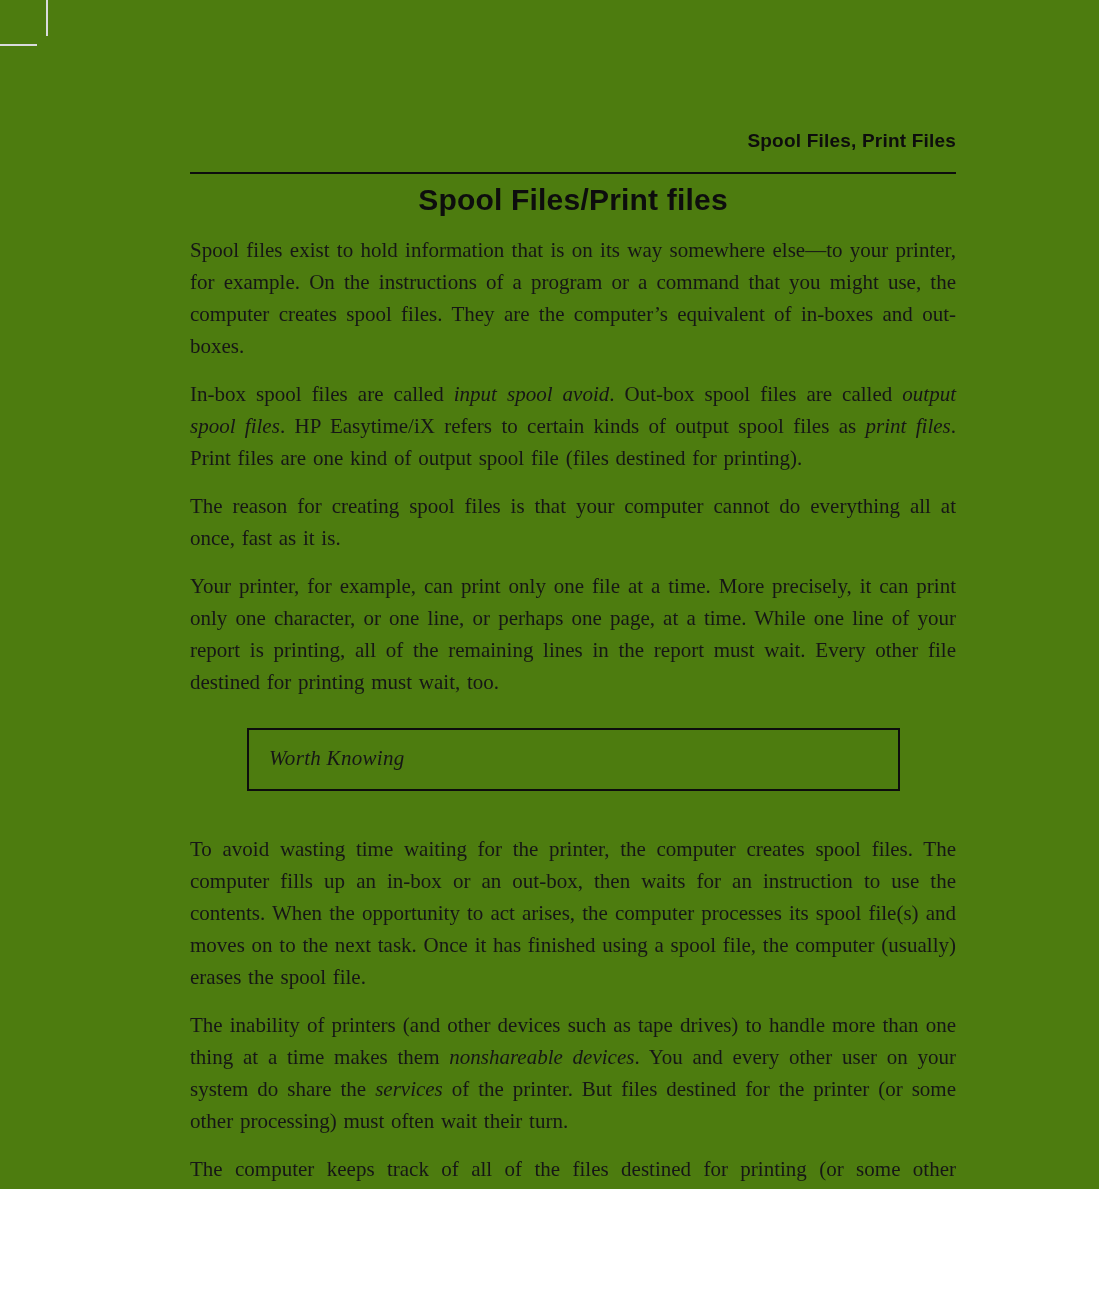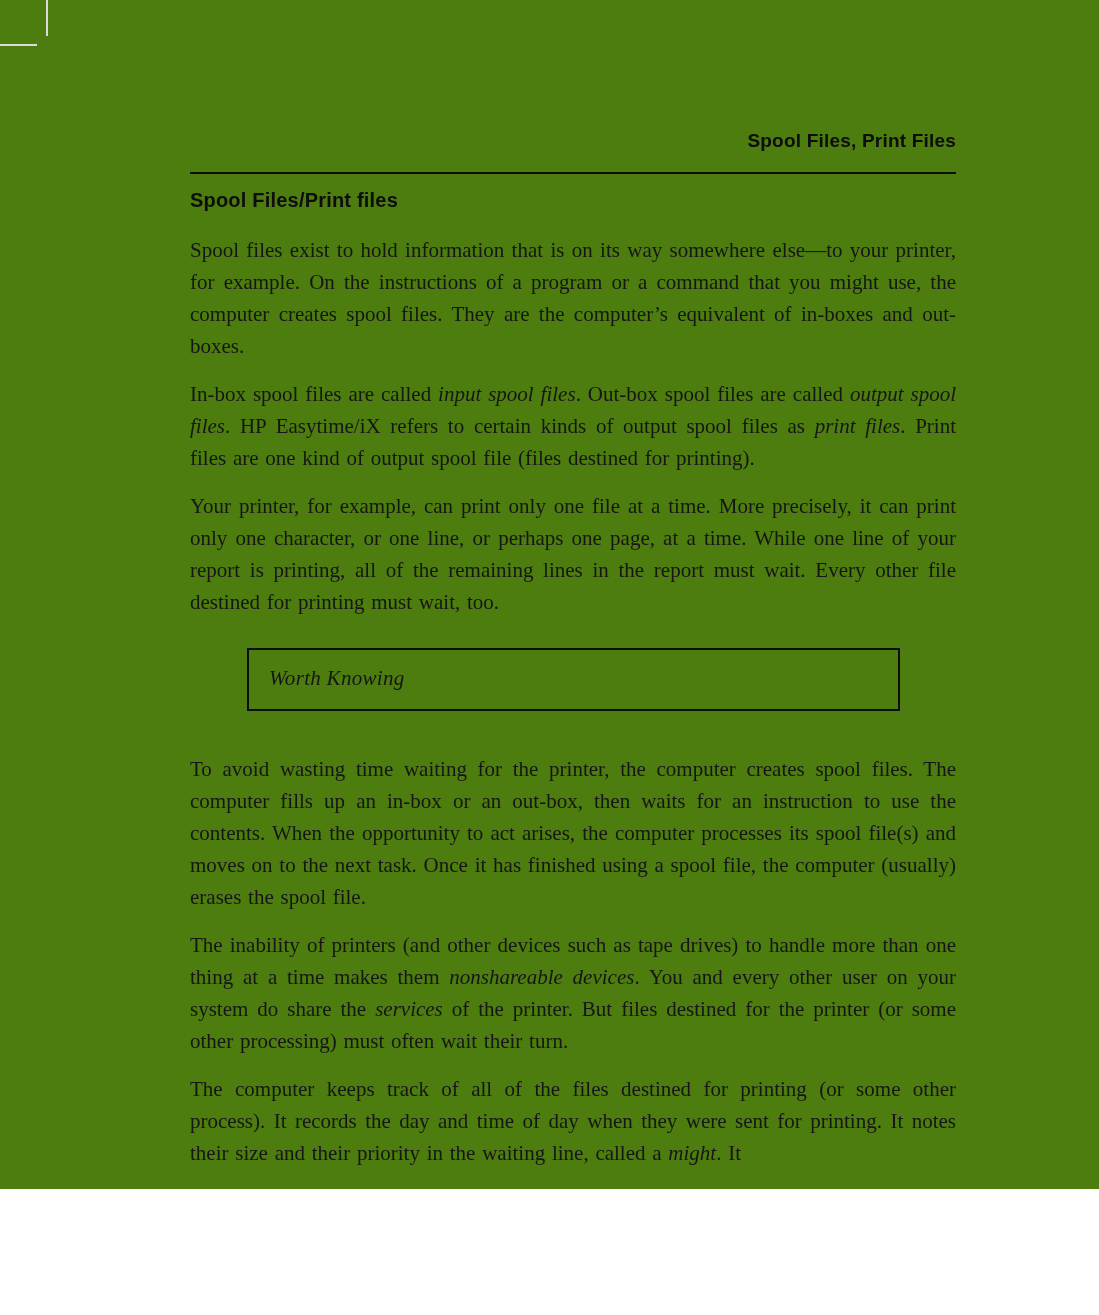--- a/index.html
+++ b/index.html
@@ -20,21 +20,21 @@
   .running-head {
     margin-top:130px; text-align:right;
     font-family:"Liberation Sans",sans-serif; font-weight:700;
     font-size:19px; line-height:22px; letter-spacing:0.2px; color:#0d0d0d;
   }
   .rule { height:0; border-bottom:2px solid #0d0d0d; margin-top:20px; }
 
   h1.title {
     margin:9px 0 0 0;
     font-family:"Liberation Sans",sans-serif; font-weight:700;
-    font-size:20px; line-height:34px; letter-spacing:0.2px; color:#0d0d0d;
+    font-size:30px; line-height:34px; letter-spacing:0.2px; color:#0d0d0d;text-align:center;
   }
 
   p.body {
     margin:16px 0 0 0; font-size:21px; line-height:32px;
     text-align:justify; word-spacing:1.5px;
   }
   p.body.first { margin-top:17px; }
   p.body.after-box { margin-top:42px; }
   em { font-style:italic; }
 
@@ -63,21 +63,22 @@
   <div class="mark bv"></div>
 
   <div class="content">
 
     <div class="running-head">Spool Files, Print Files</div>
     <div class="rule"></div>
 
     <h1 class="title">Spool Files/Print files</h1>
 
     <p class="body first"><span>Spool files exist to hold information that is on its way somewhere else—to your printer, for example. On the instructions of a program or a command that you might use, the computer creates spool files. They are the computer’s equivalent of in-boxes and out-boxes.</span></p>
-    <p class="body"><span>In-box spool files are called </span><em>input spool files</em><span>. Out-box spool files are called </span><em>output spool files</em><span>. HP Easytime/iX refers to certain kinds of output spool files as </span><em>print files</em><span>. Print files are one kind of output spool file (files destined for printing).</span></p>
+    <p class="body"><span>In-box spool files are called </span><em>input spool avoid</em><span>. Out-box spool files are called </span><em>output spool files</em><span>. HP Easytime/iX refers to certain kinds of output spool files as </span><em>print files</em><span>. Print files are one kind of output spool file (files destined for printing).</span></p>
+    <p class="body"><span>The reason for creating spool files is that your computer cannot do everything all at once, fast as it is.</span></p>
     <p class="body"><span>Your printer, for example, can print only one file at a time. More precisely, it can print only one character, or one line, or perhaps one page, at a time. While one line of your report is printing, all of the remaining lines in the report must wait. Every other file destined for printing must wait, too.</span></p>
 
     <div class="note-box">
       <div class="note-title">Worth Knowing</div>
     </div>
 
     <p class="body after-box"><span>To avoid wasting time waiting for the printer, the computer creates spool files. The computer fills up an in-box or an out-box, then waits for an instruction to use the contents. When the opportunity to act arises, the computer processes its spool file(s) and moves on to the next task. Once it has finished using a spool file, the computer (usually) erases the spool file.</span></p>
     <p class="body"><span>The inability of printers (and other devices such as tape drives) to handle more than one thing at a time makes them </span><em>nonshareable devices</em><span>. You and every other user on your system do share the </span><em>services</em><span> of the printer. But files destined for the printer (or some other processing) must often wait their turn.</span></p>
     <p class="body"><span>The computer keeps track of all of the files destined for printing (or some other process). It records the day and time of day when they were sent for printing. It notes their size and their priority in the waiting line, called a </span><em>might</em><span>. It</span></p>
 

